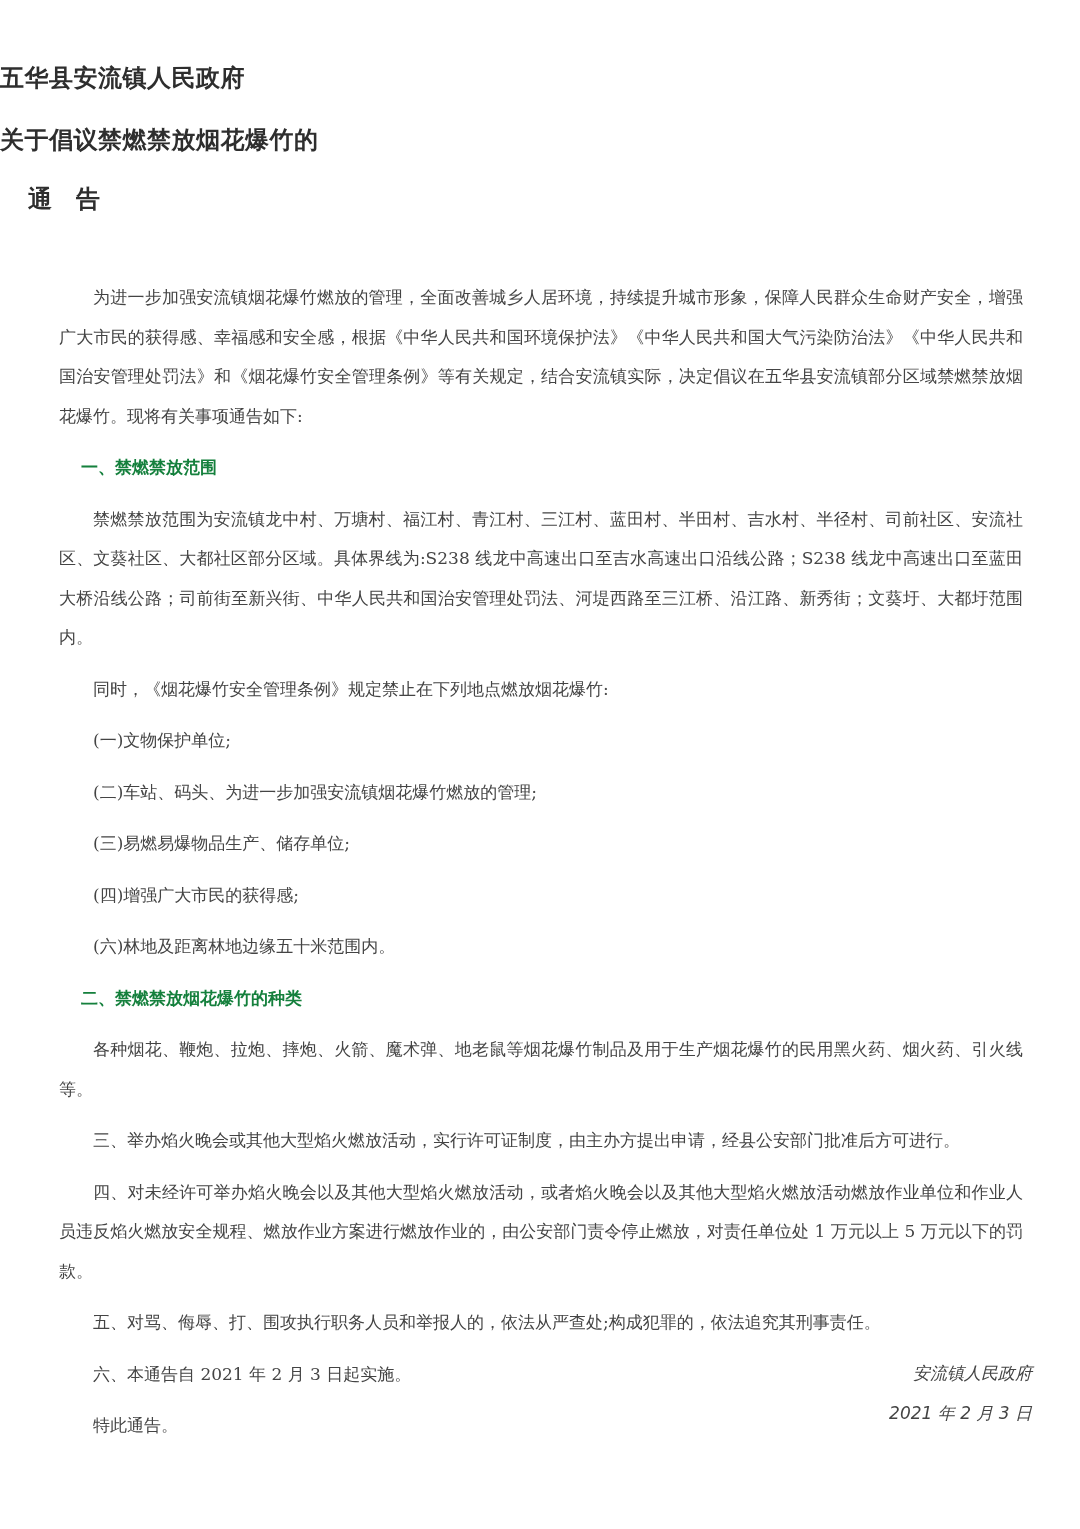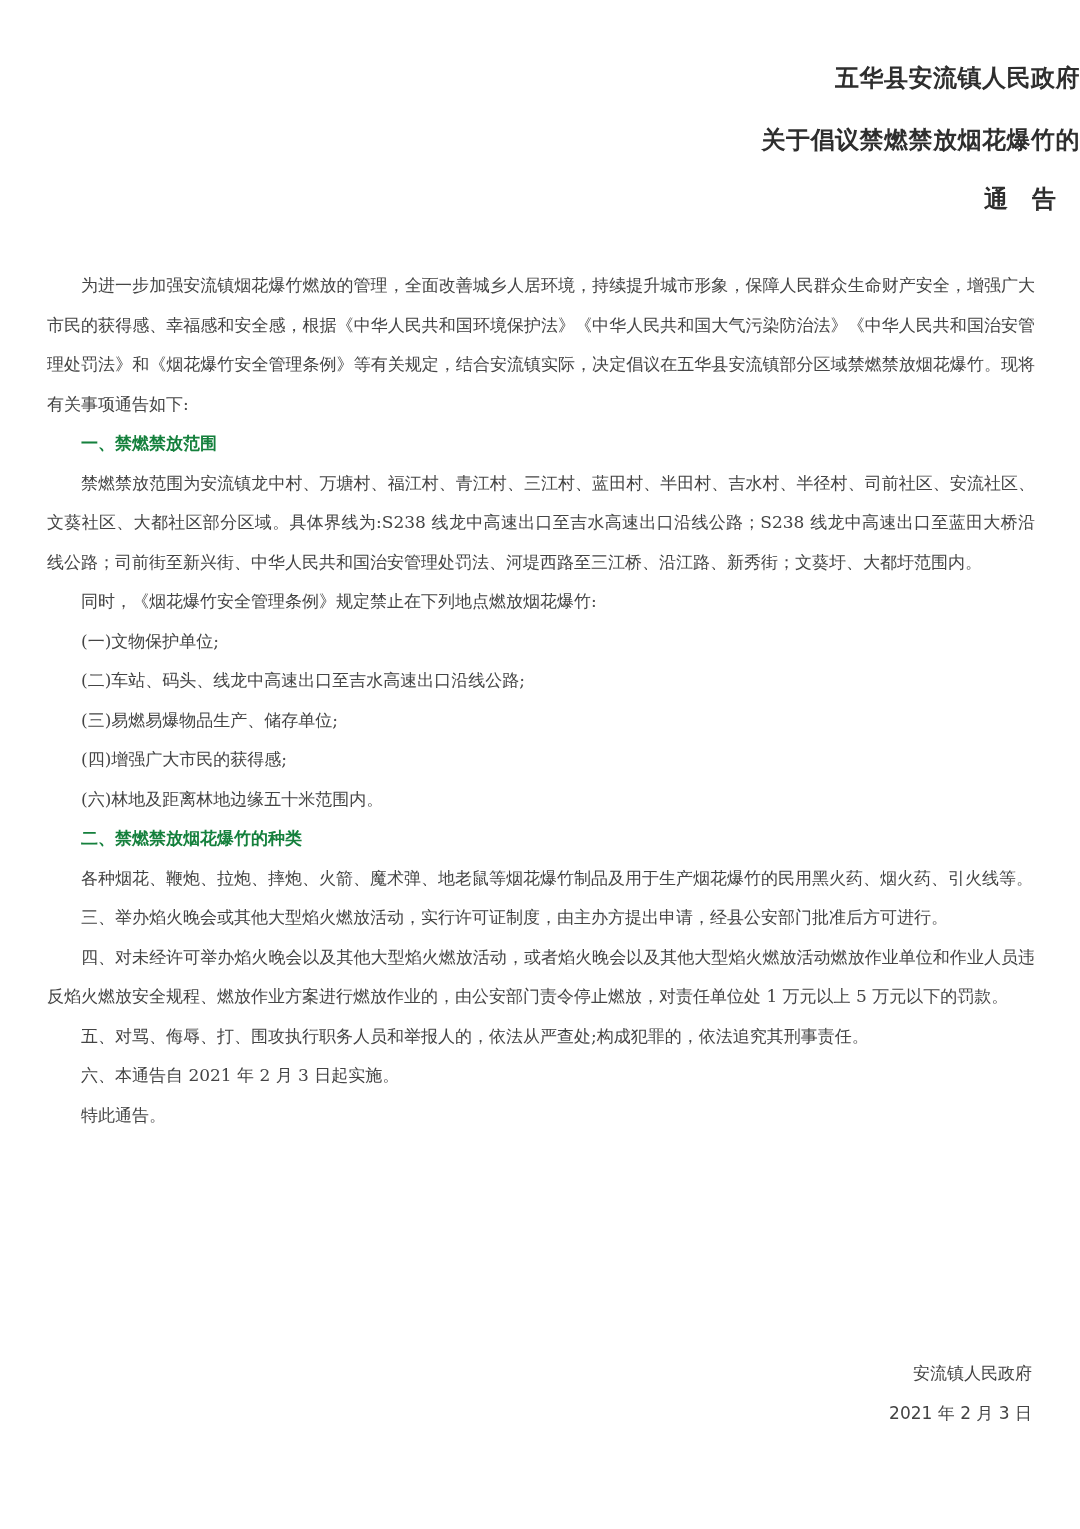--- a/index.html
+++ b/index.html
@@ -1,43 +1,43 @@
 <!DOCTYPE html>
 <html><head>
   <meta charset="utf-8">
   <style>
     html, body { margin: 0; padding: 0; background: #ffffff; }
     body { width: 1080px; height: 1529px; position: relative; overflow: hidden; color: #3a3a3a; }
     .page { position: absolute; left: 0; top: 0; width: 1080px; height: 1529px; }
-    .title { position: absolute; left: 0; width: 1080px; text-align: right; font-family: "DejaVu Sans", sans-serif; font-weight: bold; font-size: 24px; color: #2e2e2e; letter-spacing: 0.5px; }
+    .title { position: absolute; left: 0; width: 1080px; text-align: left; font-family: "DejaVu Sans", sans-serif; font-weight: bold; font-size: 24px; color: #2e2e2e; letter-spacing: 0.5px; }
     .t1 { top: 62px; }
     .t2 { top: 124px; }
-    .t3 { top: 183px; letter-spacing: 24px; padding-left: 12px; box-sizing: border-box; }
+    .t3 { top: 183px; letter-spacing: 24px; padding-left: 28px; box-sizing: border-box; }
     .body-text { position: absolute; left: 47px; width: 988px; font-family: "DejaVu Serif", serif; font-size: 17px; color: #444; line-height: 39.5px; }
-    .para { margin: 0; text-indent: 2em; text-align: justify; text-align-last: left; }
+    .para { margin: 12px; text-indent: 2em; text-align: justify; text-align-last: left; }
     .heading { margin: 0; text-indent: 2em; font-family: "DejaVu Sans", sans-serif; font-weight: bold; color: #15803d; }
-    .sig { position: absolute; right: 48px; text-align: right; font-family: "DejaVu Serif", serif; font-size: 17px; color: #444; }
+    .sig { position: absolute; right: 48px; text-align: right; font-family: "DejaVu Serif", serif; font-size: 17px; color: #444; font-style: italic; }
   </style>
 </head>
 <body>
 
 <div class="page">
 
   <div class="title t1">五华县安流镇人民政府</div>
   <div class="title t2">关于倡议禁燃禁放烟花爆竹的</div>
   <div class="title t3">通告</div>
 
   <div class="body-text" style="top:266px;">
     <p class="para">为进一步加强安流镇烟花爆竹燃放的管理，全面改善城乡人居环境，持续提升城市形象，保障人民群众生命财产安全，增强广大市民的获得感、幸福感和安全感，根据《中华人民共和国环境保护法》《中华人民共和国大气污染防治法》《中华人民共和国治安管理处罚法》和《烟花爆竹安全管理条例》等有关规定，结合安流镇实际，决定倡议在五华县安流镇部分区域禁燃禁放烟花爆竹。现将有关事项通告如下:</p>
 
     <p class="heading">一、禁燃禁放范围</p>
     <p class="para">禁燃禁放范围为安流镇龙中村、万塘村、福江村、青江村、三江村、蓝田村、半田村、吉水村、半径村、司前社区、安流社区、文葵社区、大都社区部分区域。具体界线为:S238 线龙中高速出口至吉水高速出口沿线公路；S238 线龙中高速出口至蓝田大桥沿线公路；司前街至新兴街、中华人民共和国治安管理处罚法、河堤西路至三江桥、沿江路、新秀街；文葵圩、大都圩范围内。</p>
     <p class="para">同时，《烟花爆竹安全管理条例》规定禁止在下列地点燃放烟花爆竹:</p>
     <p class="para">(一)文物保护单位;</p>
-    <p class="para">(二)车站、码头、线龙中高速出口至吉水高速出口沿线公路;</p>
+    <p class="para">(二)车站、码头、为进一步加强安流镇烟花爆竹燃放的管理;</p>
     <p class="para">(三)易燃易爆物品生产、储存单位;</p>
     <p class="para">(四)增强广大市民的获得感;</p>
     <p class="para">(六)林地及距离林地边缘五十米范围内。</p>
 
     <p class="heading">二、禁燃禁放烟花爆竹的种类</p>
     <p class="para">各种烟花、鞭炮、拉炮、摔炮、火箭、魔术弹、地老鼠等烟花爆竹制品及用于生产烟花爆竹的民用黑火药、烟火药、引火线等。</p>
 
     <p class="para">三、举办焰火晚会或其他大型焰火燃放活动，实行许可证制度，由主办方提出申请，经县公安部门批准后方可进行。</p>
     <p class="para">四、对未经许可举办焰火晚会以及其他大型焰火燃放活动，或者焰火晚会以及其他大型焰火燃放活动燃放作业单位和作业人员违反焰火燃放安全规程、燃放作业方案进行燃放作业的，由公安部门责令停止燃放，对责任单位处 1 万元以上 5 万元以下的罚款。</p>
     <p class="para">五、对骂、侮辱、打、围攻执行职务人员和举报人的，依法从严查处;构成犯罪的，依法追究其刑事责任。</p>

